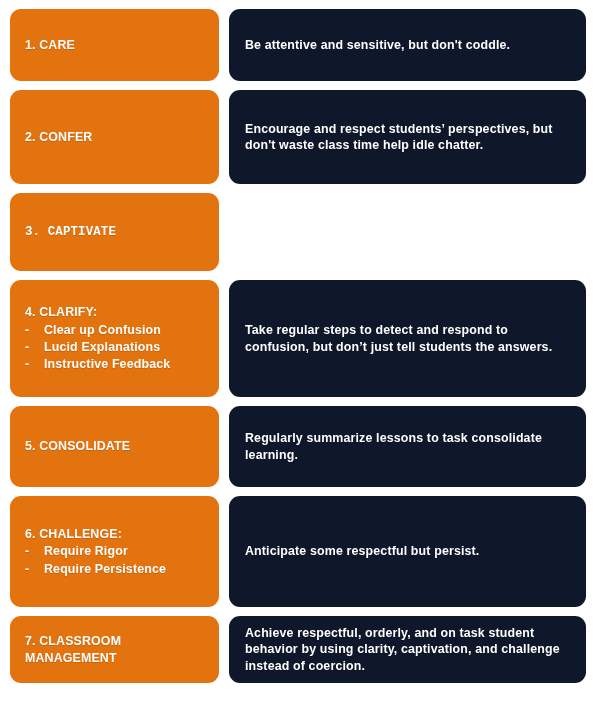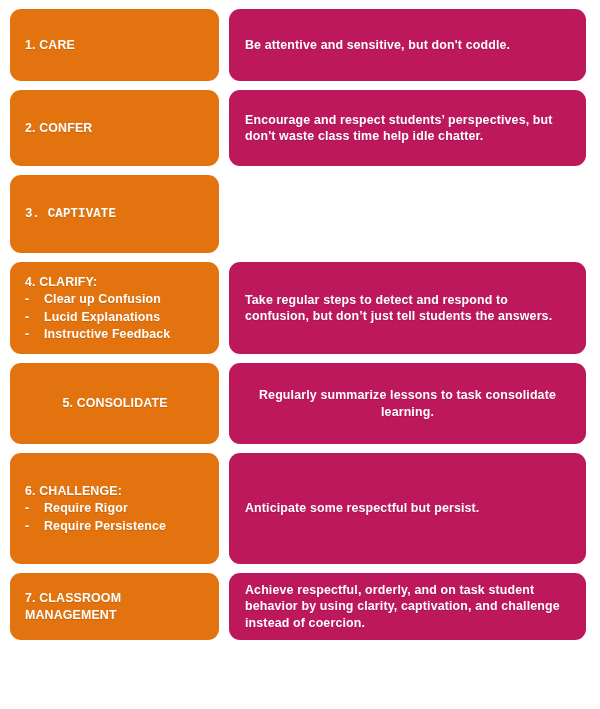--- a/index.html
+++ b/index.html
@@ -44,21 +44,21 @@
     letter-spacing: 0.15px;
     text-shadow: 0 0.5px 0.5px rgba(0,0,0,0.14);
   }
   .card.principle {
     flex: 0 0 209px;
     width: 209px;
     background: #E2730F;
   }
   .card.practice {
     flex: 1 1 auto;
-    background: #be185d;
+    background: #0f172a;
     padding-left: 16px;
     padding-right: 16px;
   }
 
   .card-title {
     white-space: pre-line;
   }
   .sub-list {
     list-style: none;
     margin: 0;
@@ -76,24 +76,24 @@
   }
   .sub-label {
     flex: 1 1 auto;
   }
   .practice-text {
     white-space: normal;
   }
 
   
   .row-1 { height: 72px; }
-  .row-2 { height: 76px; }
+  .row-2 { height: 94px; }
   .row-3 { height: 78px; font-family: Liberation Mono, monospace; }
-  .row-4 { height: 92px; justify-content: space-between; }
-  .row-5 { height: 81px; text-align: center; }
+  .row-4 { height: 117px; justify-content: space-between; }
+  .row-5 { height: 81px; }
   .row-6 { height: 111px; justify-content: flex-end; }
   .row-7 { height: 67px; }
 </style>
 </head>
 <body>
 
 <div id="framework">
 
   <div class="row row-1">
     <div class="card principle">

